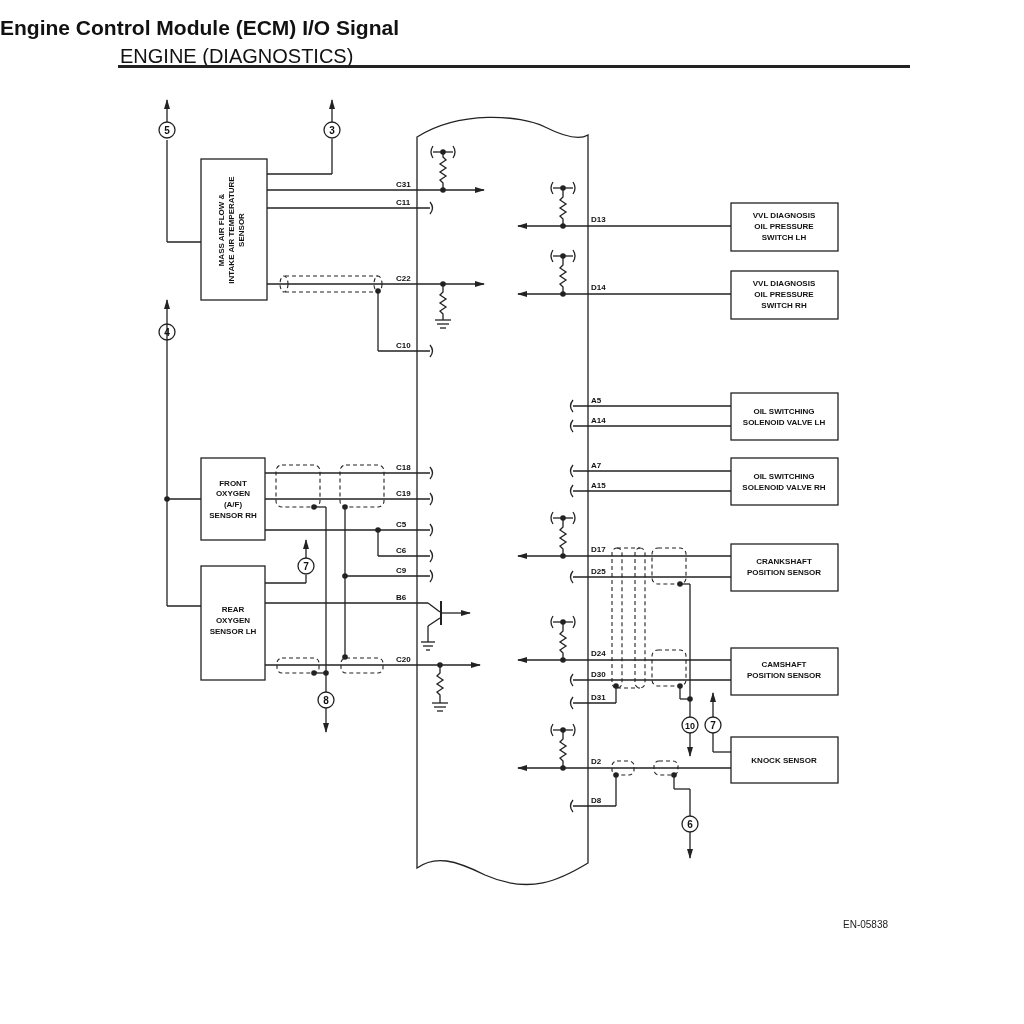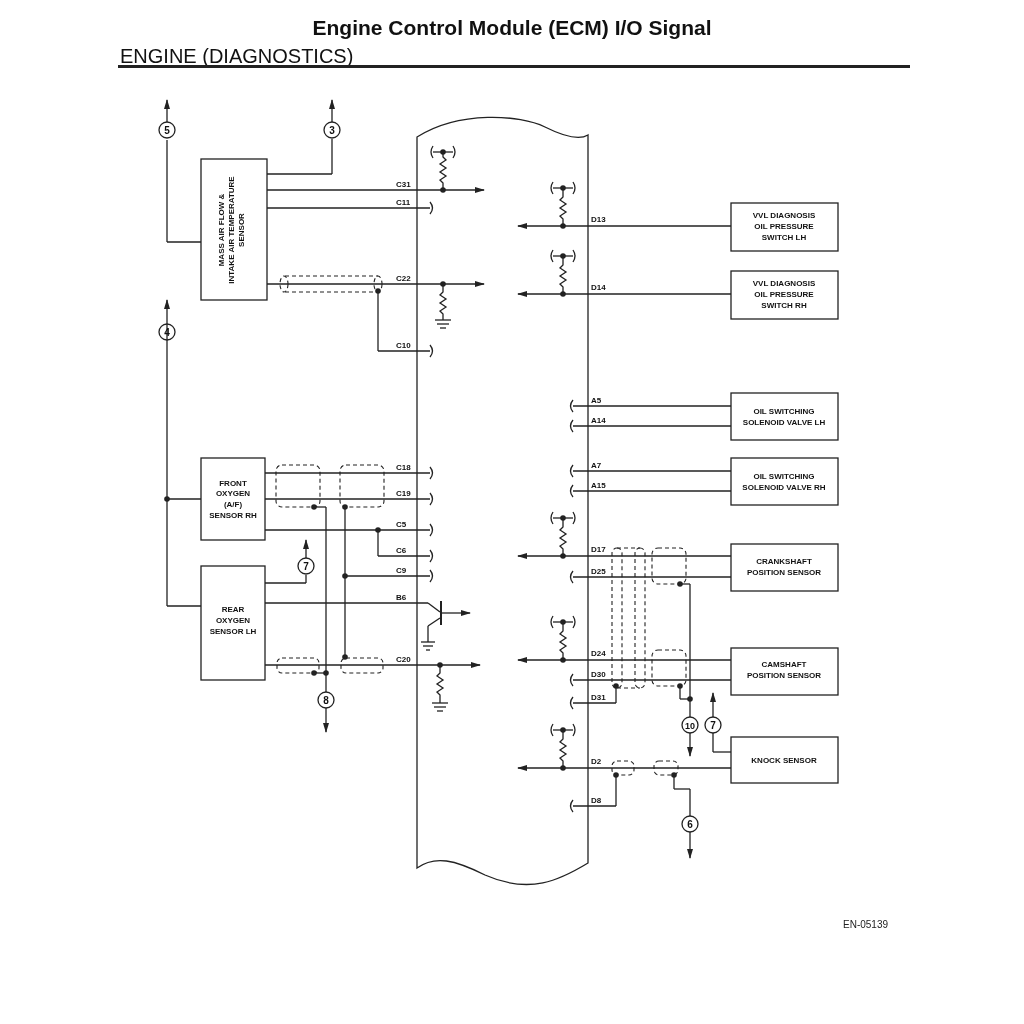--- a/index.html
+++ b/index.html
@@ -1,17 +1,17 @@
 <!DOCTYPE html>
 <html><head>
 <meta charset="utf-8">
 <style>
   html, body { margin:0; padding:0; background:#ffffff; }
   body { width:1024px; height:1024px; position:relative; overflow:hidden; font-family:"Liberation Sans", sans-serif; }
-  .title { position:absolute; left:0; width:1024px; top:16px; text-align:center; font-weight:bold; font-size:21px; color:#111; }
+  .title { position:absolute; left:0; width:1024px; top:16px; text-align:left; font-weight:bold; font-size:21px; color:#111; }
   .section { position:absolute; left:120px; top:45px; font-size:20px; color:#111; }
   .rule { position:absolute; left:118px; width:792px; top:65px; height:3px; background:#222; }
   .figid { position:absolute; left:843px; top:919px; font-size:10px; color:#222; }
   svg { position:absolute; left:0; top:0; }
   svg text { font-family:"Liberation Sans", sans-serif; fill:#111; }
   .pin { font-size:8px; font-weight:bold; }
   .box-label { font-size:8px; font-weight:bold; }
   .conn { font-size:10px; font-weight:bold; }
   .w { stroke:#222; stroke-width:1.3; fill:none; }
   .d { stroke:#222; stroke-width:1.1; fill:none; stroke-dasharray:4 3; }
@@ -316,13 +316,13 @@
   <line class="w" x1="674" y1="789" x2="690" y2="789"></line>
   <line class="w" x1="690" y1="789" x2="690" y2="816"></line>
 
   <line class="w" x1="690" y1="832" x2="690" y2="858" marker-end="url(#arr)"></line>
   <g>
     <circle cx="690" cy="824" r="8" class="w" fill="#fff"></circle>
     <text class="conn" x="690" y="828" text-anchor="middle">6</text>
   </g>
 </svg>
 
-<div class="figid">EN-05139</div>
+<div class="figid">EN-05838</div>
 
 </body></html>

